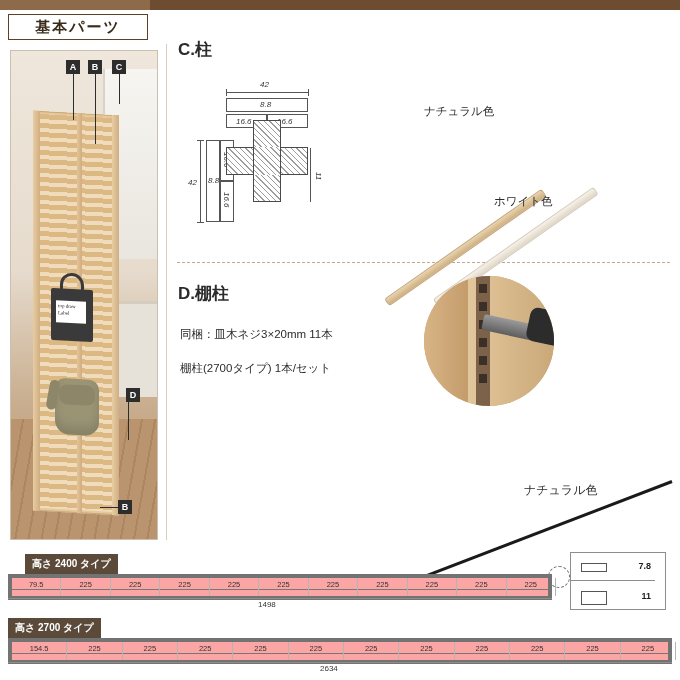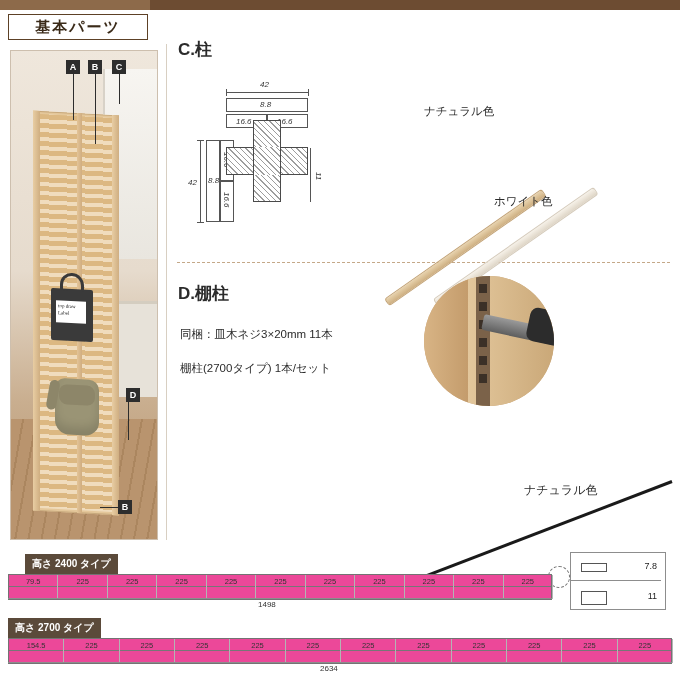--- a/index.html
+++ b/index.html
@@ -215,39 +215,39 @@
     background:#1a1a1a; transform-origin:right center; transform: rotate(-21deg);
   }
   .black-label { position:absolute; left:524px; top:482px; font-size:12px; color:#2b2b2b; }
 
   
   .dimtag {
     position:absolute; background:#5b4a3a; color:#fff;
     font-size:10px; padding:3px 7px; font-weight:bold;
   }
   .strip {
-    position:absolute; height:26px; border:1px solid #737373; background:#ec4899;
+    position:absolute; height:26px; border:4px solid #737373; background:#fca5a5;
   }
   .strip .seg {
     position:absolute; top:0; bottom:0; border-right:1px solid #b4b4b4;
     font-size:7.5px; color:#333; text-align:center; padding-top:2px;
   }
   .strip .bar {
     position:absolute; left:0; right:0; top:11px; height:1px; background:#777;
   }
   .total {
     position:absolute; font-size:8px; color:#333;
   }
 
   .detailbox {
     position:absolute; border:1px solid #8d8d8d; background:#fff;
   }
   .detailbox .row {
-    position:absolute; left:0; right:4px; height:50%;
-    display:flex; align-items:center;
+    position:absolute; left:0; right:10px; height:50%;
+    display:flex; align-items:center;font-weight:bold;
   }
   .detailbox .num {
     position:absolute; right:4px; font-size:9px; color:#222;
   }
   .detailbox .shape {
     position:absolute; left:10px; width:26px; height:9px; border:1px solid #555;
   }
   .dashcircle{
     position:absolute; width:22px; height:22px; border:1px dashed #777; border-radius:50%;
   }

